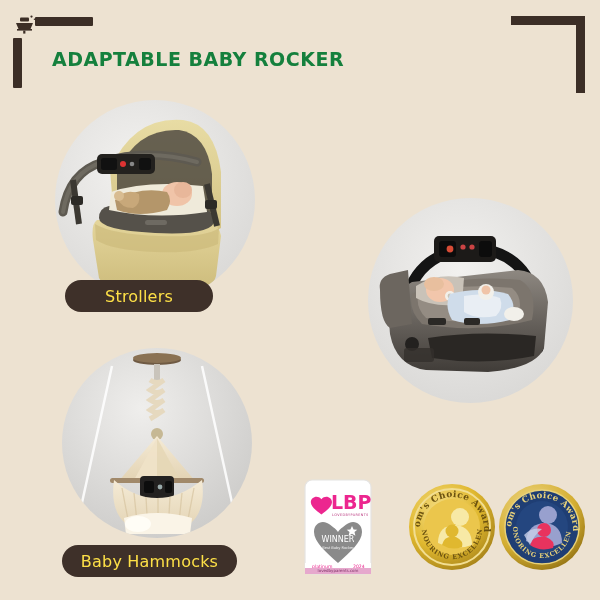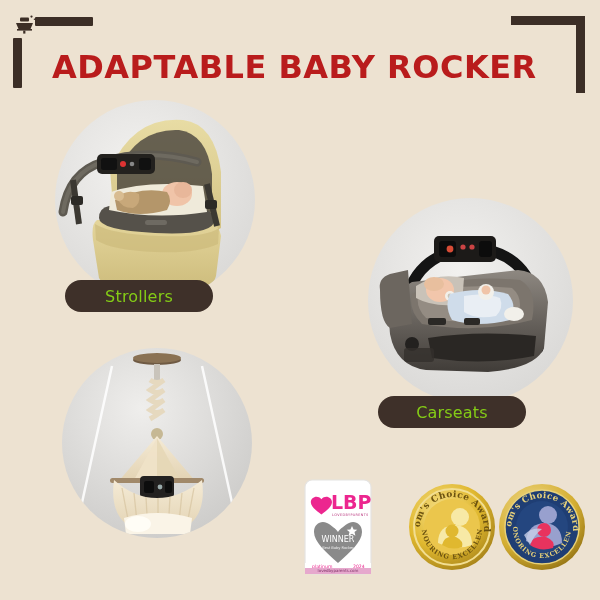--- a/index.html
+++ b/index.html
@@ -16,36 +16,36 @@
   .frame-tl-vert{position:absolute;left:13px;top:38px;width:9px;height:50px;background:#3C2E26;border-radius:1px;}
   .frame-tr{position:absolute;right:15px;top:16px;width:65px;height:68px;
     border-top:9px solid #3C2E26;border-right:9px solid #3C2E26;}
 
   
   .logo{position:absolute;left:9px;top:14px;width:30px;height:30px;}
 
   
   .title{
     position:absolute;left:52px;top:48px;
-    font-size:32px;letter-spacing:.5px;font-weight:bold;
-    color:#b91c1c;white-space:nowrap;
+    font-size:19px;letter-spacing:.5px;font-weight:bold;
+    color:#15803d;white-space:nowrap;
     font-family:"DejaVu Sans","Liberation Sans",sans-serif;
   }
 
   
   .photo{position:absolute;border-radius:50%;overflow:hidden;}
   .ph-strollers{left:55px;top:100px;width:200px;height:200px;}
   .ph-carseats{left:368px;top:198px;width:205px;height:205px;}
   .ph-hammocks{left:62px;top:348px;width:190px;height:190px;}
 
   .photo svg{display:block;width:100%;height:100%;}
 
   
   .pill{
-    position:absolute;background:#3E3029;color:#84cc16;
+    position:absolute;background:#3E3029;color:#fde047;
     border-radius:22px;display:flex;align-items:center;justify-content:center;
     font-size:16px;letter-spacing:.2px;height:32px;
     font-family:"DejaVu Sans","Liberation Sans",sans-serif;
   }
   .pill-strollers{left:65px;top:280px;width:148px;}
   .pill-carseats{left:378px;top:396px;width:148px;}
   .pill-hammocks{left:62px;top:545px;width:175px;}
 
   
   .badge{position:absolute;}
@@ -176,23 +176,20 @@
       <circle cx="118" cy="94" r="8" fill="#F2F0EA"></circle>
       <circle cx="118" cy="92" r="4.5" fill="#F0C4A8"></circle>
       <ellipse cx="146" cy="116" rx="10" ry="7" fill="#F2F0EA"></ellipse>
 
       <rect x="60" y="120" width="18" height="7" rx="2" fill="#2B2926"></rect>
       <rect x="96" y="120" width="16" height="7" rx="2" fill="#2B2926"></rect>
 
       <circle cx="44" cy="146" r="7" fill="#23211F"></circle>
       <rect x="36" y="150" width="30" height="14" rx="3" fill="#33302C" opacity=".8"></rect>
     </svg>
-  </div>
-  <div class="pill pill-carseats">
-    <span>Carseats</span>
   </div>
 
   <div class="photo ph-hammocks">
     <svg viewBox="0 0 190 190">
       <defs>
         <radialGradient id="bgH" cx="42%" cy="32%" r="80%">
           <stop offset="0%" stop-color="#EFEEEC"></stop>
             <stop offset="100%" stop-color="#C9C8C6"></stop>
         </radialGradient>
         <linearGradient id="cloth" x1="0" y1="0" x2="0" y2="1">
@@ -230,20 +227,23 @@
           <path d="M84 149 L86 185"></path>
         <path d="M96 150 L96 185"></path>
           <path d="M108 149 L106 185"></path>
           <path d="M120 145 L116 184"></path>
         <path d="M132 140 L124 182"></path>
       </g>
 
       <path d="M62 170 Q95 160 130 170 L128 186 L64 186 Z" fill="#FAF4E7"></path>
       <ellipse cx="76" cy="176" rx="13" ry="8" fill="#FFFDF6"></ellipse>
     </svg>
+  </div>
+  <div class="pill pill-hammocks">
+    <span>Baby Hammocks</span>
   </div>
 
   <div class="badge b-lbp">
     <svg viewBox="0 0 68 96">
       <rect x="1" y="1" width="66" height="94" rx="7" fill="#FFFFFF" stroke="#E4E3E1" stroke-width="1.2"></rect>
 
       <path d="M14 17 c-4.6-5-11.5-1.8-11.5 3.4 c0 5.2 7 9.6 11.5 13.2 c4.5-3.6 11.5-8 11.5-13.2 c0-5.2-6.9-8.4-11.5-3.4 Z" fill="#EC268F" transform="translate(-1,-1) scale(.92) translate(6,6)"></path>
       <text x="27" y="30" font-family="DejaVu Sans, sans-serif" font-size="19" font-weight="bold" fill="#EC268F">LBP</text>
       <text x="28" y="36.5" font-family="DejaVu Sans, sans-serif" font-size="3.4" letter-spacing=".4" fill="#B9387F">LOVEDBYPARENTS</text>
 

